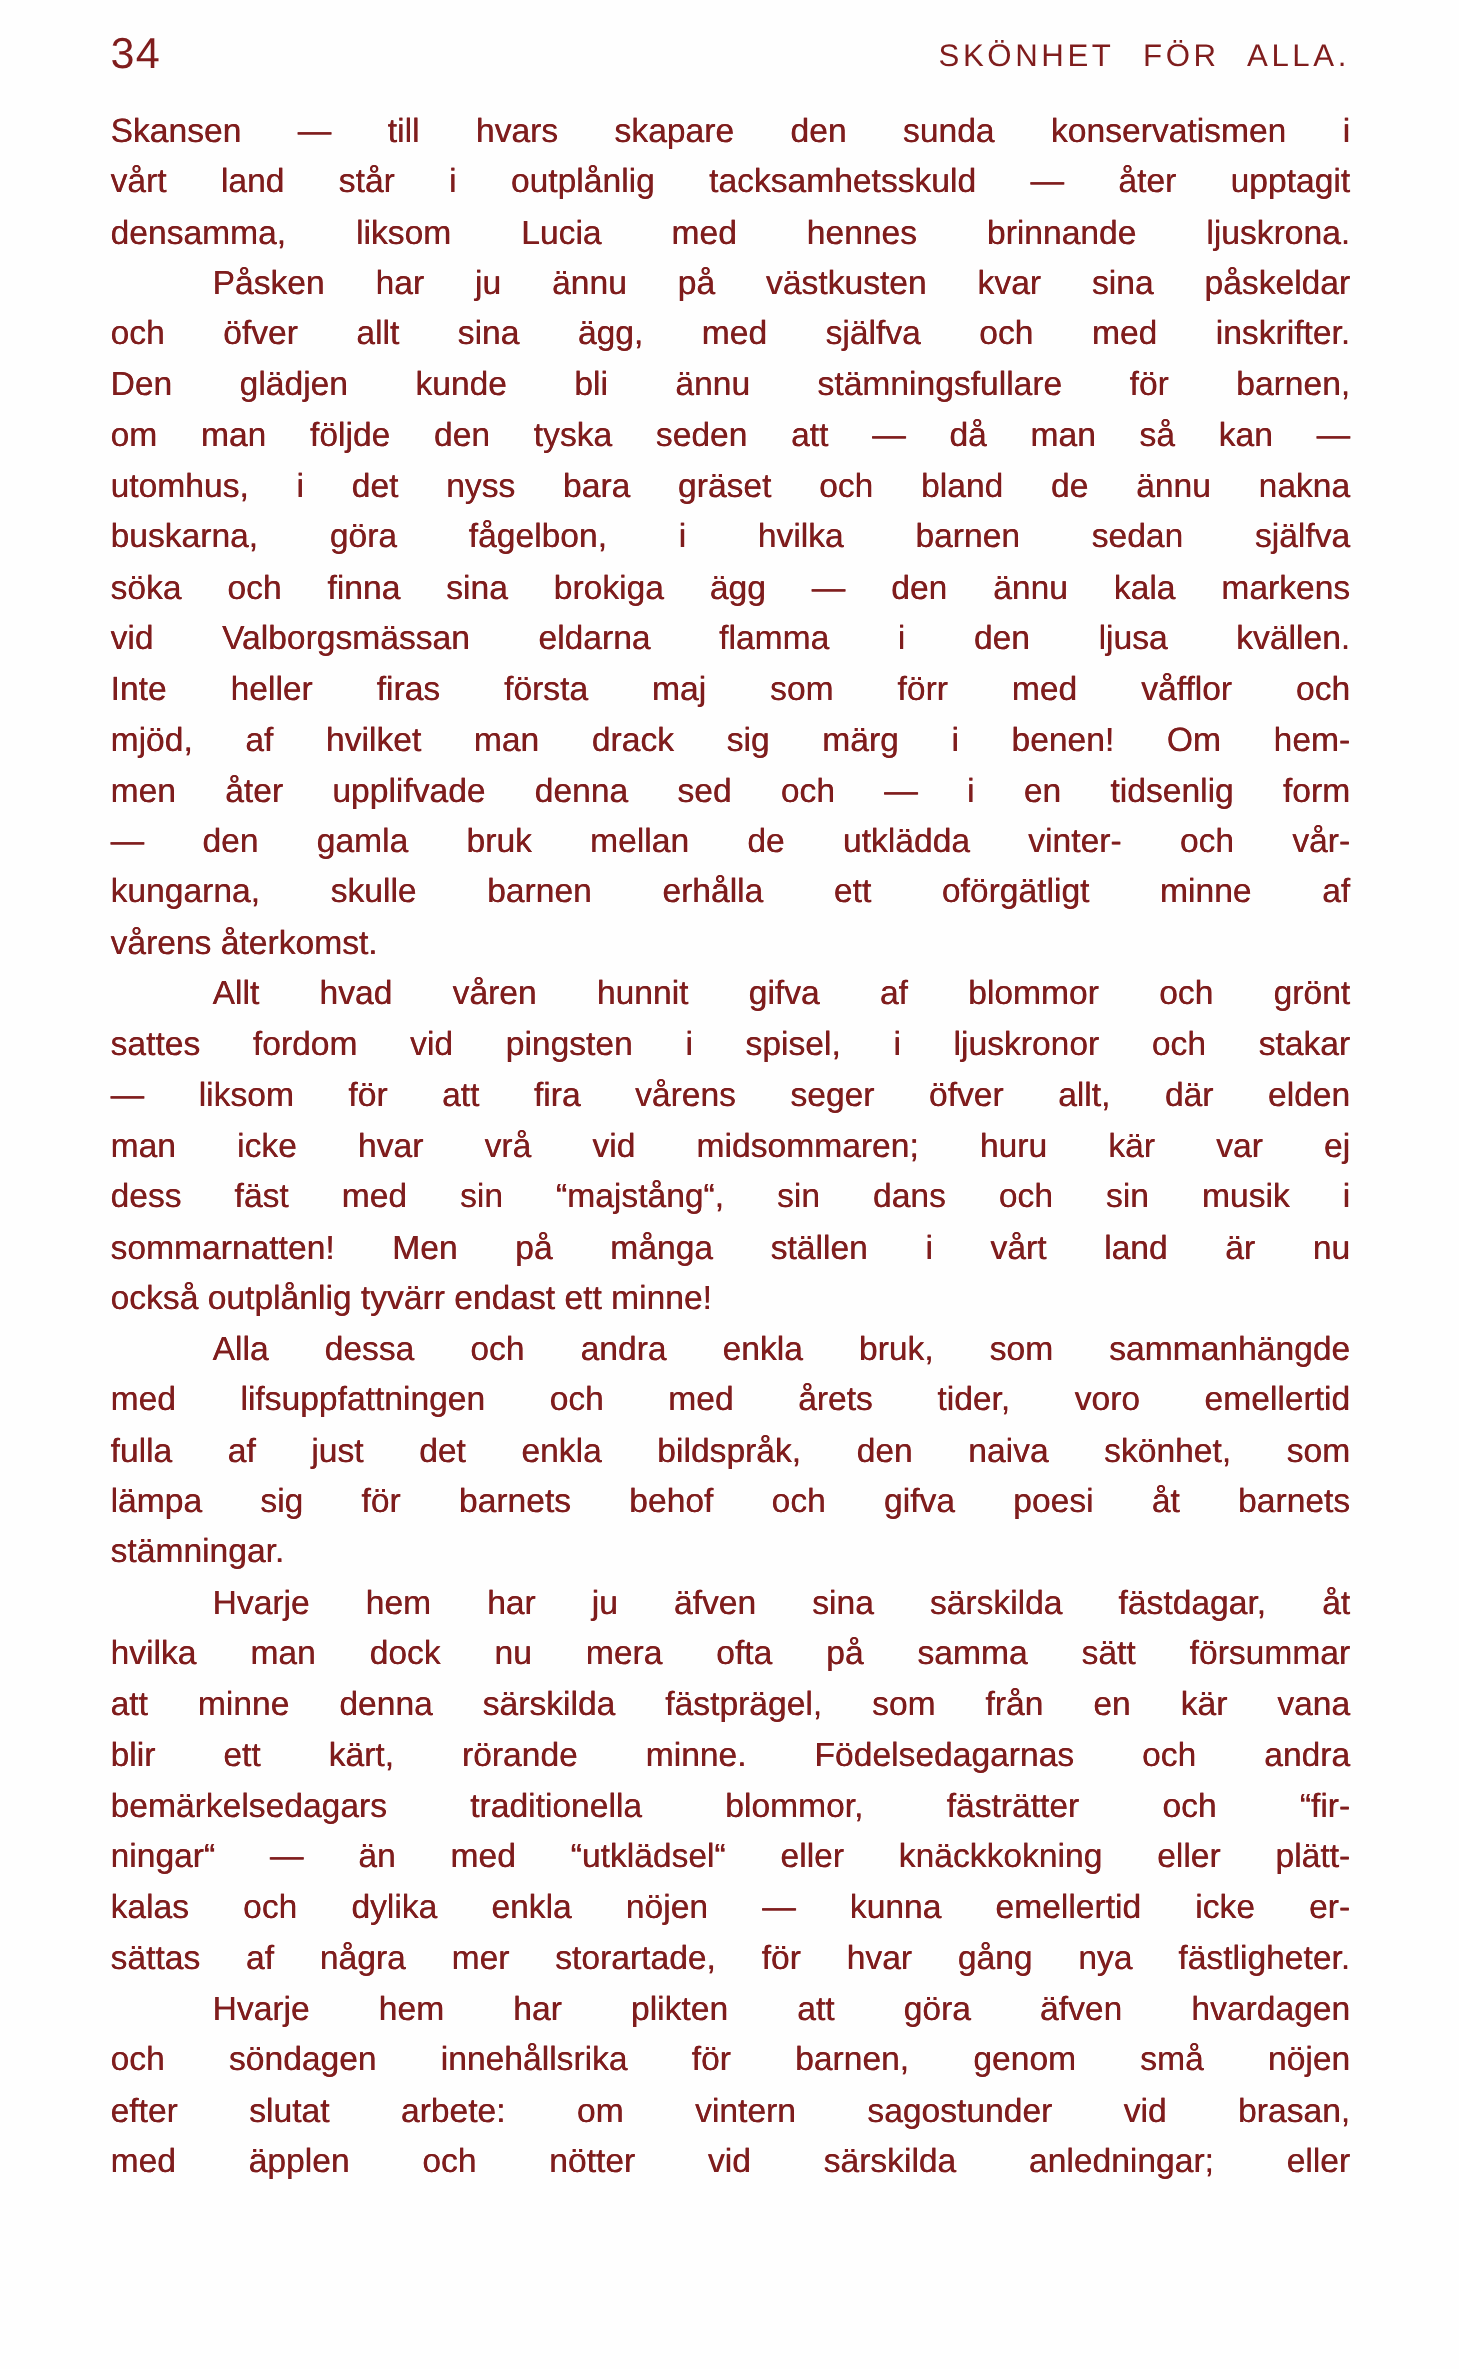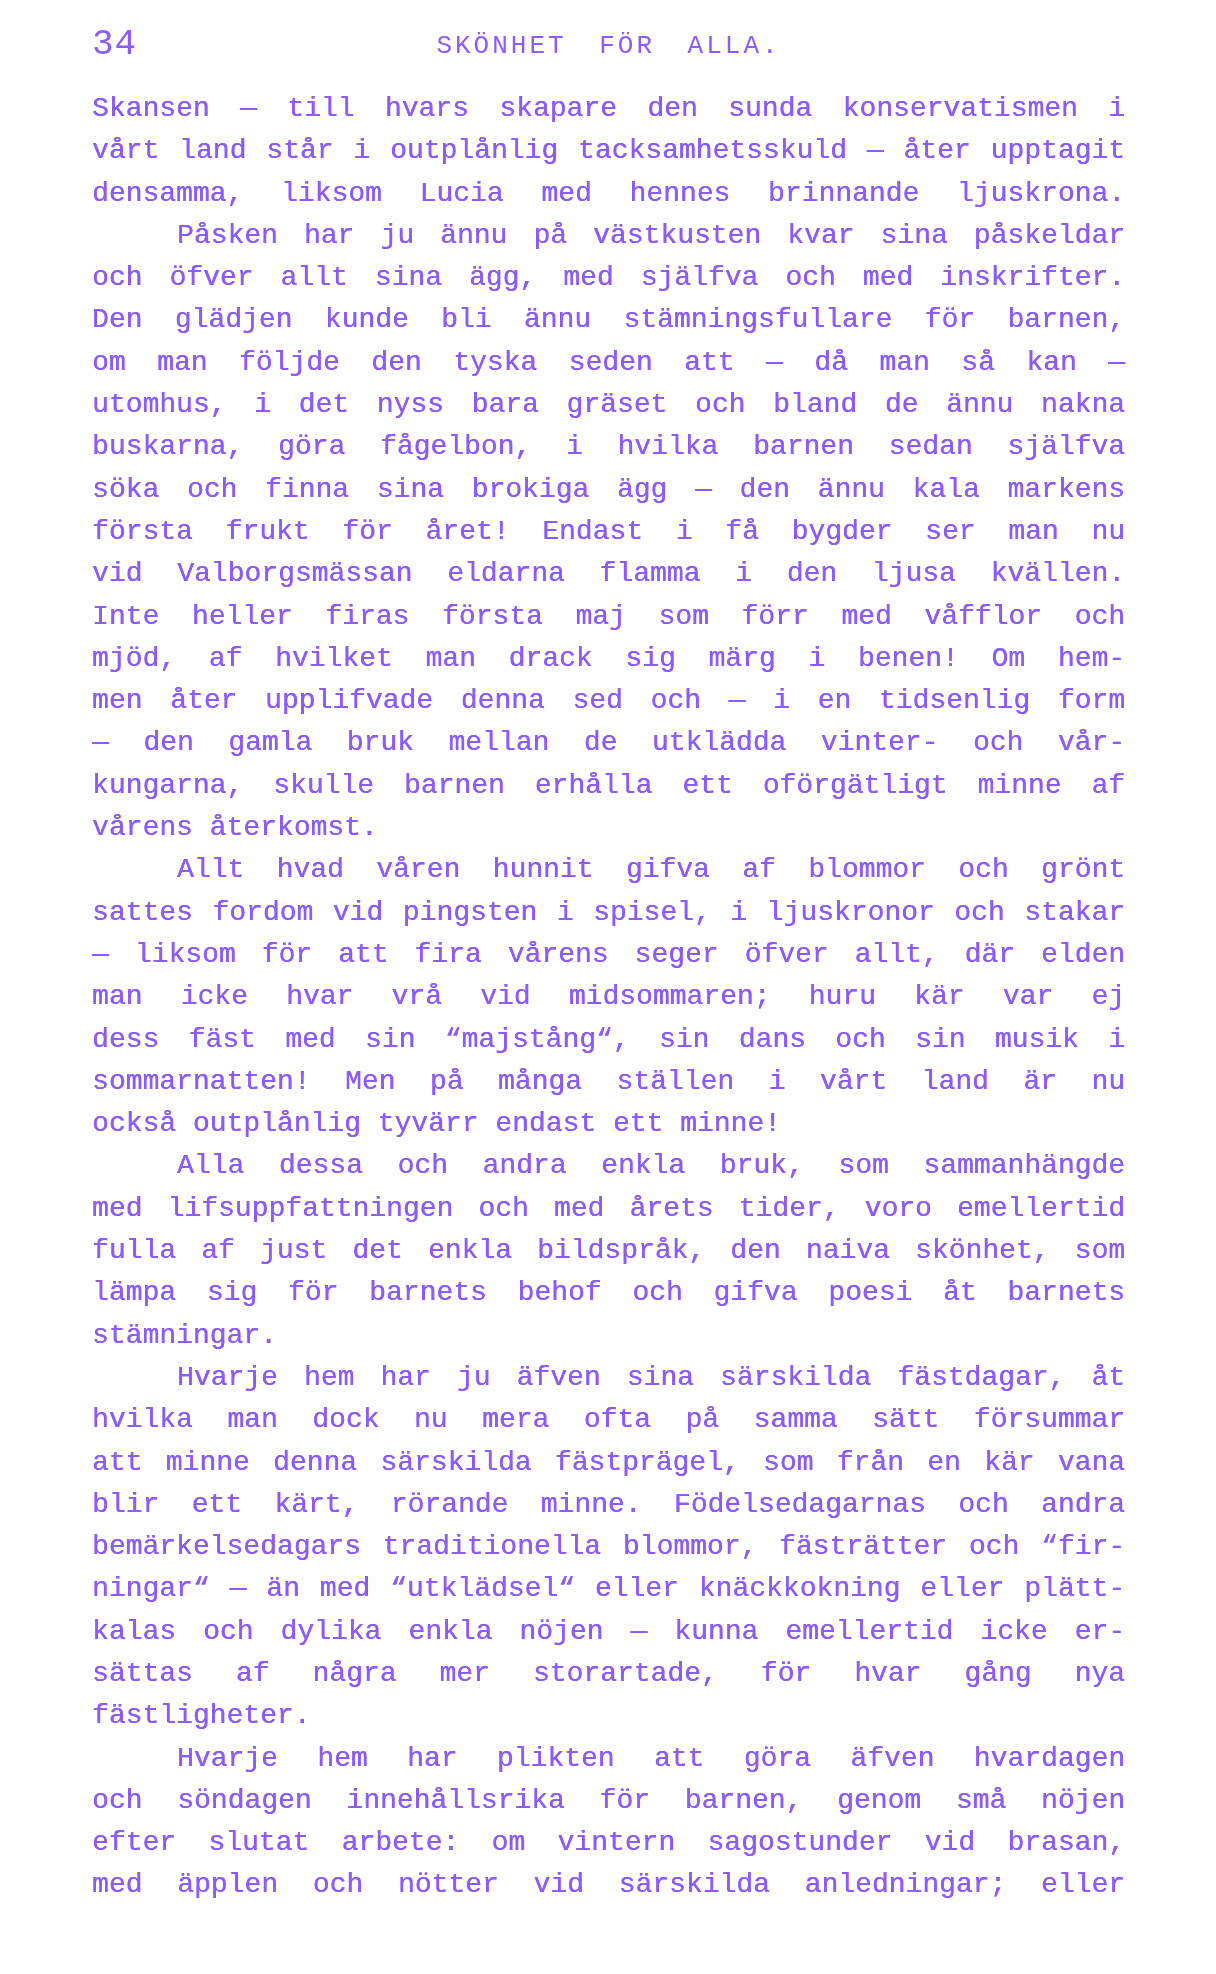--- a/index.html
+++ b/index.html
@@ -5,22 +5,22 @@
   html, body {
     margin: 0;
     padding: 0;
     background: #ffffff;
   }
   .page {
     position: relative;
     width: 1216px;
     height: 1974px;
     background: #fefefe;
-    font-family: Liberation Mono, monospace;
-    color: #8b5cf6;
+    font-family: Liberation Sans, sans-serif;
+    color: #7f1d1d;
     overflow: hidden;
   }
   .header {
     position: absolute;
     top: 24px;
     left: 92px;
     width: 1033px;
     height: 46px;
   }
   .pagenum {
@@ -28,21 +28,21 @@
     left: 0;
     top: 0;
     font-size: 36px;
     letter-spacing: 1px;
   }
   .runhead {
     position: absolute;
     left: 0;
     right: 0;
     top: 7px;
-    text-align: center;
+    text-align: right;
     font-size: 26px;
     letter-spacing: 3px;
     word-spacing: 14px;
   }
   .text {
     position: absolute;
     top: 88px;
     left: 92px;
     width: 1033px;
     font-size: 28px;
@@ -72,21 +72,20 @@
       <div class="line">Skansen — till hvars skapare den sunda konservatismen i</div>
       <div class="line">vårt land står i outplånlig tacksamhetsskuld — åter upptagit</div>
       <div class="line">densamma, liksom Lucia med hennes brinnande ljuskrona.</div>
       <div class="line indent">Påsken har ju ännu på västkusten kvar sina påskeldar</div>
       <div class="line">och öfver allt sina ägg, med själfva och med inskrifter.</div>
       <div class="line">Den glädjen kunde bli ännu stämningsfullare för barnen,</div>
       <div class="line">om man följde den tyska seden att — då man så kan —</div>
       <div class="line">utomhus, i det nyss bara gräset och bland de ännu nakna</div>
       <div class="line">buskarna, göra fågelbon, i hvilka barnen sedan själfva</div>
       <div class="line">söka och finna sina brokiga ägg — den ännu kala markens</div>
-      <div class="line">första frukt för året!  Endast i få bygder ser man nu</div>
       <div class="line">vid Valborgsmässan eldarna flamma i den ljusa kvällen.</div>
       <div class="line">Inte heller firas första maj som förr med våfflor och</div>
       <div class="line">mjöd, af hvilket man drack sig märg i benen!  Om hem-</div>
       <div class="line">men åter upplifvade denna sed och — i en tidsenlig form</div>
       <div class="line">— den gamla bruk mellan de utklädda vinter- och vår-</div>
       <div class="line">kungarna, skulle barnen erhålla ett oförgätligt minne af</div>
       <div class="line left">vårens återkomst.</div>
       <div class="line indent">Allt hvad våren hunnit gifva af blommor och grönt</div>
       <div class="line">sattes fordom vid pingsten i spisel, i ljuskronor och stakar</div>
       <div class="line">— liksom för att fira vårens seger öfver allt, där elden</div>

